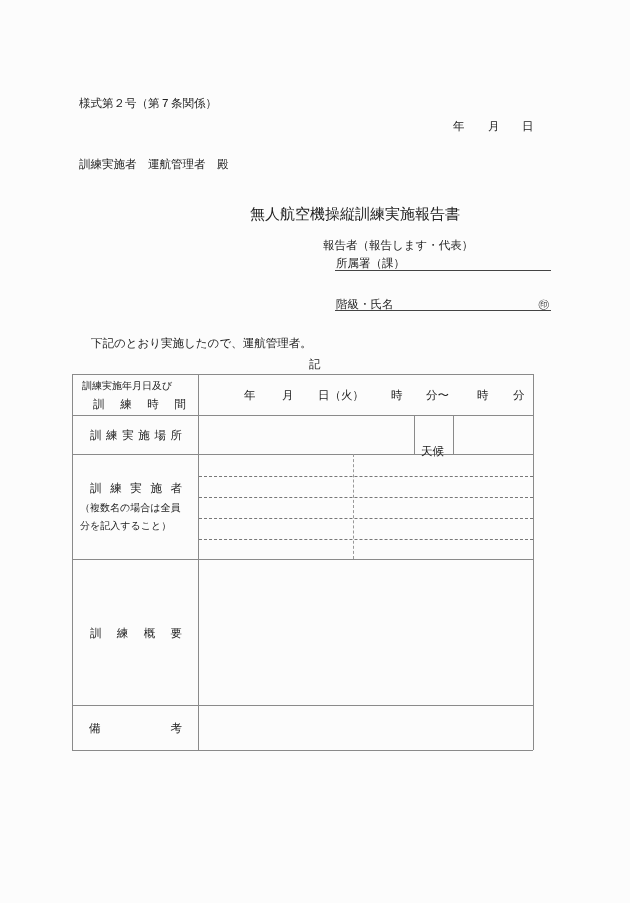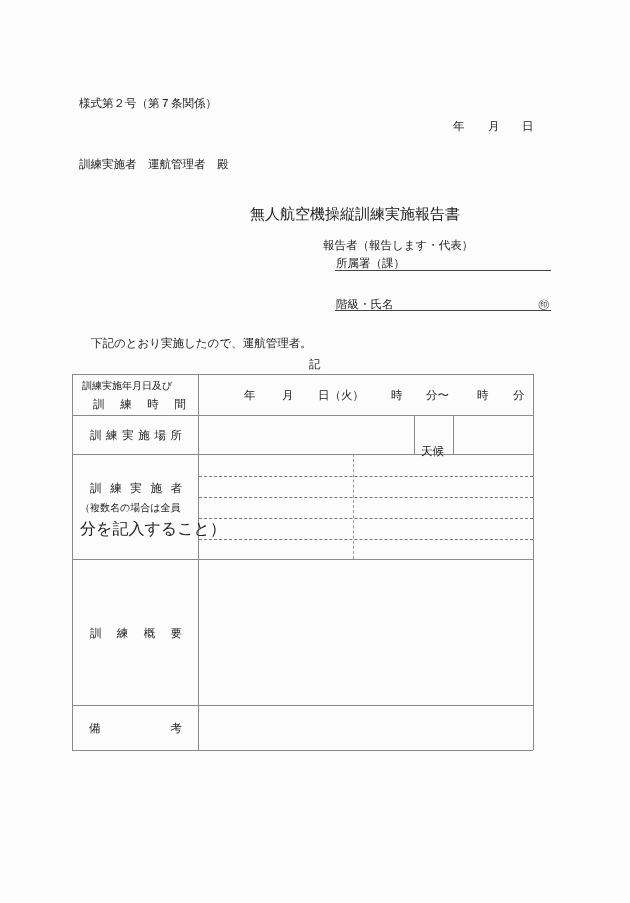--- a/index.html
+++ b/index.html
@@ -93,21 +93,21 @@
 <div style="position:absolute;left:455px;top:416px;width:77px;height:38px;"></div>
 
 <div class="cell-text spread" style="left:90px;top:481px;width:92px;">
   <span>訓</span>
   <span>練</span>
   <span>実</span>
   <span>施</span>
   <span>者</span>
 </div>
 <div class="cell-text" style="left:80px;top:501px;font-size:10px;">（複数名の場合は全員</div>
-<div class="cell-text" style="left:80px;top:519px;font-size:16px;">分を記入すること）</div>
+<div class="cell-text" style="left:80px;top:519px;font-size:10px;">分を記入すること）</div>
 <div style="position:absolute;left:200px;top:455px;width:333px;height:104px;">
   <div style="position:absolute;left:0;top:0;width:153px;height:21px;"></div>
   <div style="position:absolute;left:154px;top:0;width:179px;height:21px;"></div>
   <div style="position:absolute;left:0;top:22px;width:153px;height:20px;"></div>
   <div style="position:absolute;left:154px;top:22px;width:179px;height:20px;"></div>
   <div style="position:absolute;left:0;top:43px;width:153px;height:20px;"></div>
   <div style="position:absolute;left:154px;top:43px;width:179px;height:20px;"></div>
   <div style="position:absolute;left:0;top:64px;width:153px;height:20px;"></div>
   <div style="position:absolute;left:154px;top:64px;width:179px;height:20px;"></div>
   <div style="position:absolute;left:0;top:85px;width:153px;height:19px;"></div>

